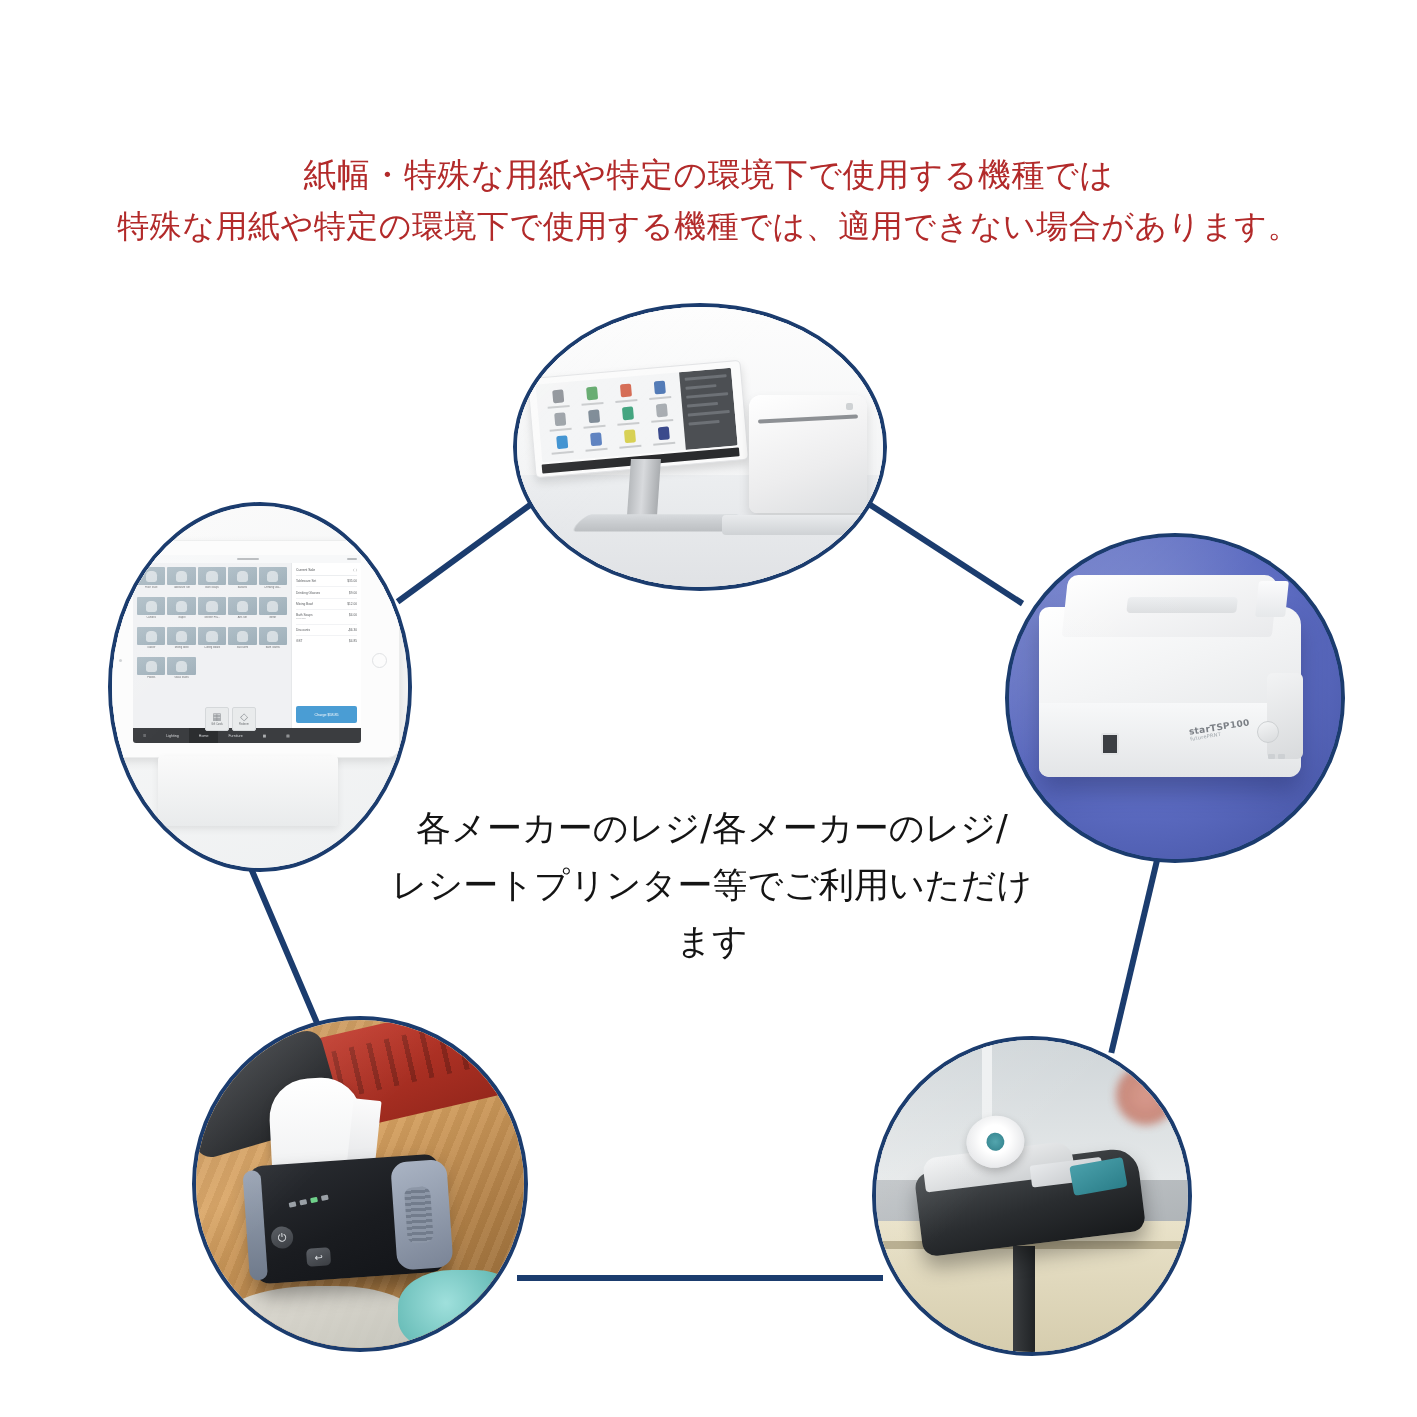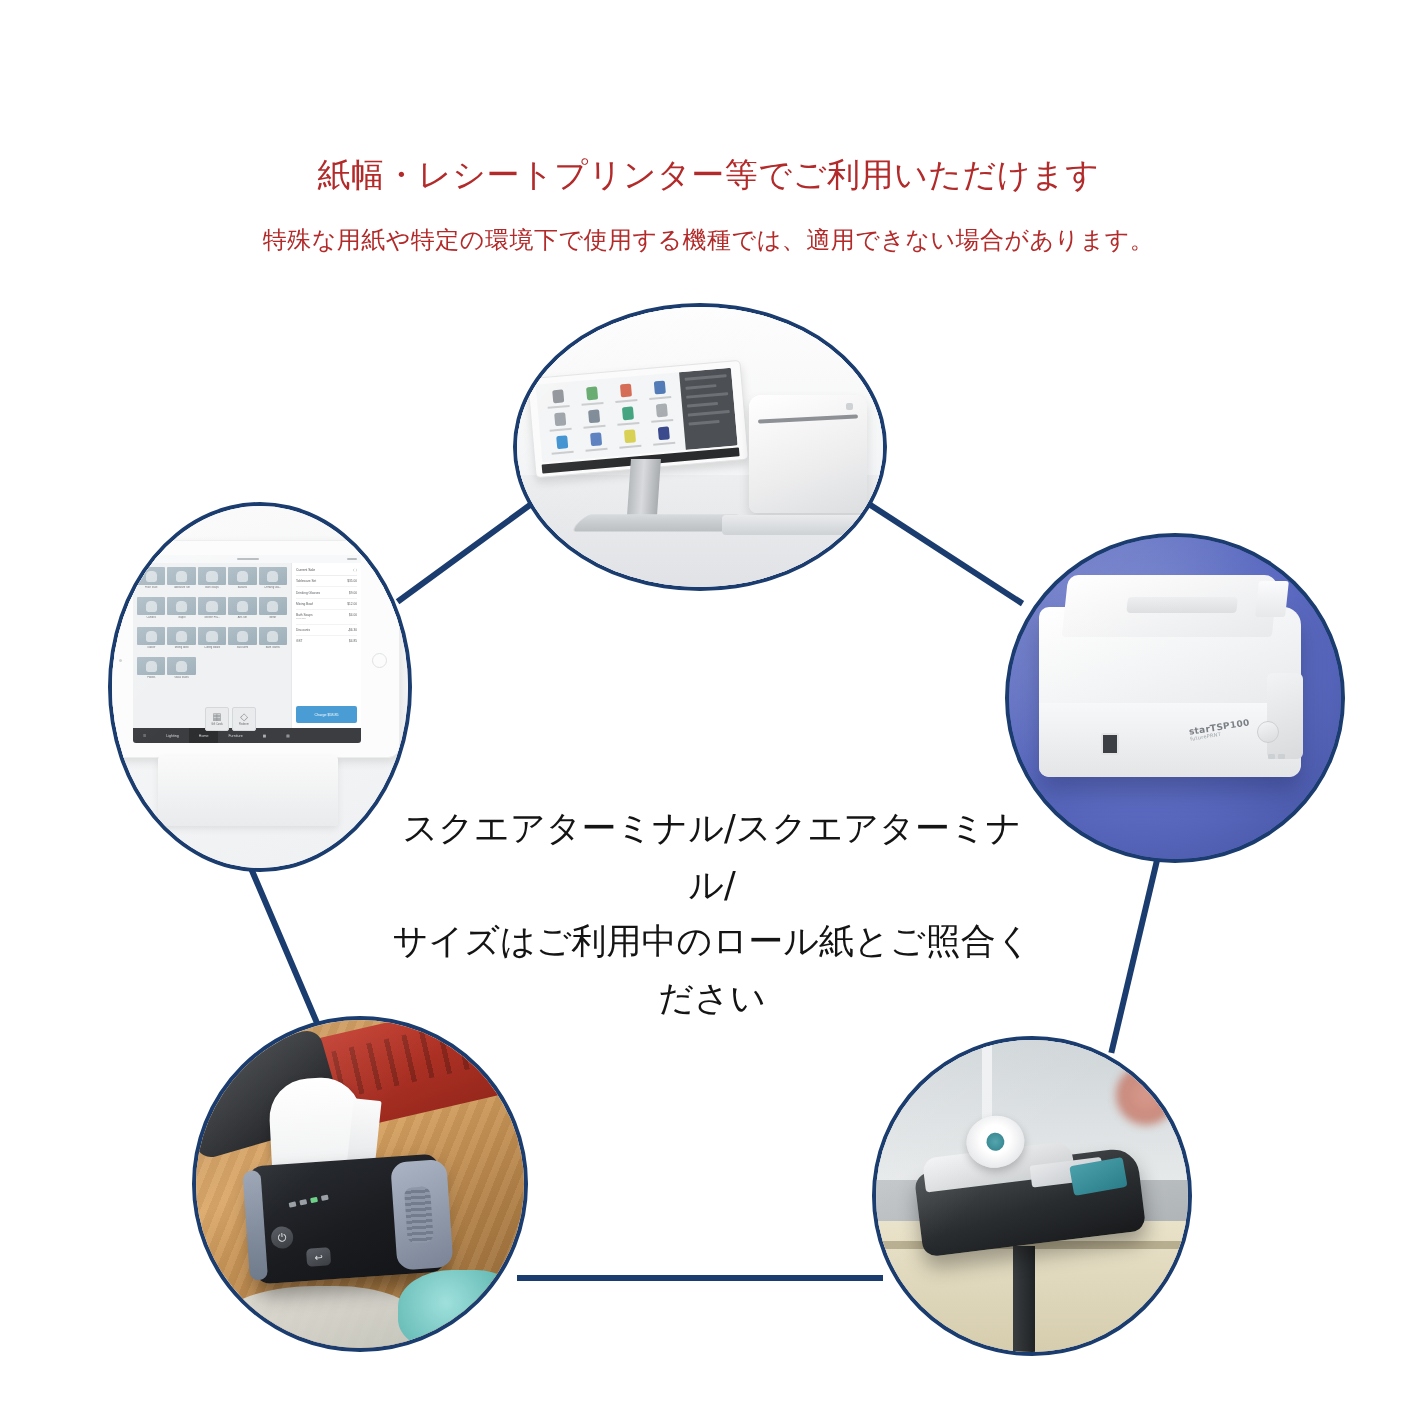--- a/index.html
+++ b/index.html
@@ -40,23 +40,23 @@
     text-align: center;
     color: #b22a2a;
   }
   .notice-line-1 {
     font-size: 33px;
     line-height: 1.5;
     letter-spacing: 0.5px;
     font-family: "DejaVu Sans", "Liberation Sans", sans-serif;
   }
   .notice-line-2 {
-    font-size: 24px;
+    font-size: 32px;
     line-height: 1.5;
-    margin-top: 22px;
+    margin-top: 2px;
     letter-spacing: 0.5px;
     font-family: "DejaVu Sans", "Liberation Sans", sans-serif;
   }
 
   
   .center-caption {
     position: absolute;
     left: 382px;
     top: 800px;
     width: 660px;
@@ -294,21 +294,21 @@
   .sheen { position:absolute; inset:0; pointer-events:none;
      background: linear-gradient(135deg, rgba(255,255,255,0.16) 0%, rgba(255,255,255,0) 42%); }
 </style>
 </head>
 <body>
 
 <div id="page">
 
 
   <div class="notice-block">
-    <div class="notice-line-1">紙幅・レシートプリンター等でご利用いただけます</div>
+    <div class="notice-line-1">紙幅・特殊な用紙や特定の環境下で使用する機種では</div>
     <div class="notice-line-2">特殊な用紙や特定の環境下で使用する機種では、適用できない場合があります。</div>
   </div>
 
   <svg id="connectors" viewBox="0 0 1417 1417" xmlns="http://www.w3.org/2000/svg">
     <g stroke="#1b3c6e" stroke-width="6" fill="none" stroke-linecap="square">
 
       <line x1="530" y1="505" x2="400" y2="600"></line>
 
       <line x1="872" y1="506" x2="1020" y2="602"></line>
 
@@ -633,17 +633,17 @@
           <div class="card-roll"></div>
           <div class="card-screen"></div>
           <div class="card-keypad"></div>
         </div>
         <div class="sheen"></div>
       </div>
     </div>
   </div>
 
   <div class="center-caption">
-    <div>スクエアターミナル/スクエアターミナル/</div>
-    <div>サイズはご利用中のロール紙とご照合ください</div>
+    <div>各メーカーのレジ/各メーカーのレジ/</div>
+    <div>レシートプリンター等でご利用いただけます</div>
   </div>
 
 </div>
 
 </body></html>

